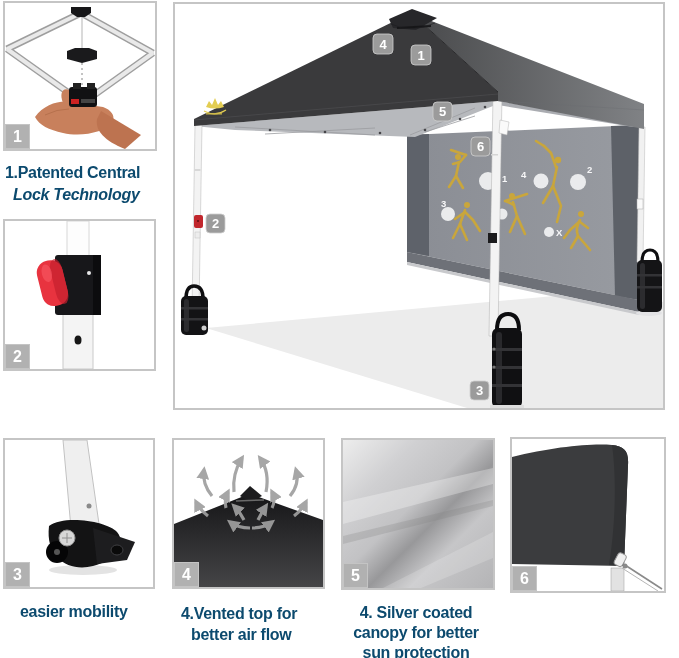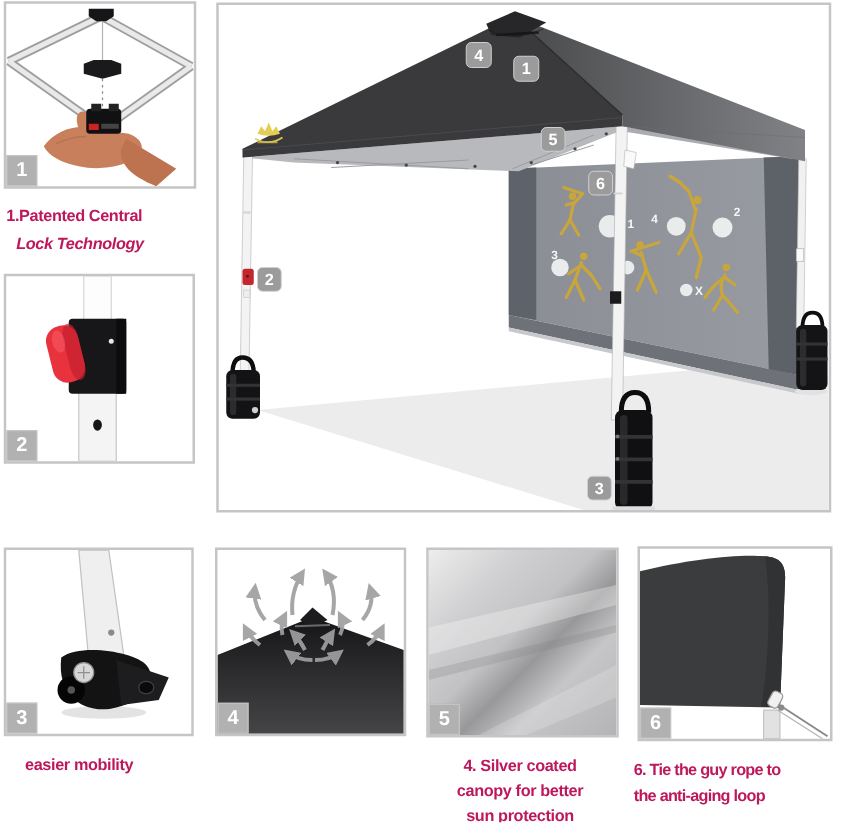--- a/index.html
+++ b/index.html
@@ -3,21 +3,21 @@
 <meta charset="utf-8">
 <style>
   html,body{margin:0;padding:0;}
   body{font-family:"Liberation Sans",sans-serif;background:#fff;}
   #canvas{position:relative;width:679px;height:658px;background:#fff;overflow:hidden;}
   .photo{position:absolute;border:2px solid #c5c5c5;background:#fff;box-sizing:content-box;}
   .photo svg{display:block;}
   .plabel{position:absolute;left:0;bottom:0;width:25px;height:25px;background:#b1b1b1;
           color:#fff;font-weight:700;font-size:16px;display:flex;align-items:center;
           justify-content:center;box-shadow:inset 0 0 0 1px rgba(255,255,255,.25);}
-  .caption{position:absolute;color:#be185d;font-weight:700;font-size:13px;
+  .caption{position:absolute;color:#0c4a6e;font-weight:700;font-size:16px;
            letter-spacing:-0.3px;line-height:22px;white-space:nowrap;}
   .caption span{display:block;}
   .ind8{padding-left:8px;font-style:italic;} .ind10{padding-left:10px;} .ind16{padding-left:16px;}
   .c-center{text-align:center;white-space:normal;}
   .badge-num{font:700 13px "Liberation Sans",sans-serif;fill:#ffffff;}
   .wall-num{font:700 9.5px "Liberation Sans",sans-serif;fill:#f7f7f8;}
   .gold{stroke:#c9a63c;stroke-width:2.6;stroke-linecap:round;stroke-linejoin:round;fill:none;}
   .goldf{fill:#c9a63c;stroke:none;}
   .arr{stroke:#9f9f9f;stroke-width:3.2;fill:none;opacity:.92;}
 </style>
@@ -318,20 +318,24 @@
         <path class="arr" marker-end="url(#ah)" d="M52,68 Q50,60 54,52"></path>
         <path class="arr" marker-end="url(#ah)" d="M98,68 Q102,60 98,52"></path>
         <path class="arr" marker-end="url(#ah)" d="M120,76 Q128,70 132,62"></path>
         <path class="arr" marker-end="url(#ah)" d="M76,88 Q64,88 56,82"></path>
         <path class="arr" marker-end="url(#ah)" d="M78,88 Q90,88 98,82"></path>
         <path class="arr" marker-end="url(#ah)" d="M70,80 Q66,72 60,66"></path>
         <path class="arr" marker-end="url(#ah)" d="M84,80 Q88,72 92,66"></path>
       </g>
     </svg>
     <div class="plabel">4</div>
+  </div>
+  <div class="caption" style="left:181px;top:603px;line-height:21px;">
+    <span>4.Vented top for</span>
+    <span class="ind10">better air flow</span>
   </div>
 
   <div class="photo" style="left:341px;top:438px;width:150px;height:148px;">
     <svg width="150" height="148" viewBox="0 0 150 148">
       <defs>
         <linearGradient id="g5" x1="0" y1="0" x2="1" y2="1">
           <stop offset="0" stop-color="#ededed"></stop>
             <stop offset="0.25" stop-color="#d0d0d2"></stop>
           <stop offset="0.45" stop-color="#c2c2c4"></stop>
             <stop offset="0.58" stop-color="#98989a"></stop>
@@ -359,18 +363,14 @@
       <rect x="99" y="129" width="13" height="23" fill="#e2e2e2" stroke="#9c9c9c" stroke-width="0.5"></rect>
       <g>
         <rect x="104" y="114" width="9" height="13" rx="3" transform="rotate(28 108 120)" fill="#f0f0f0" stroke="#999"></rect>
         <circle cx="113" cy="127" r="2.5" fill="#8a8a8a"></circle>
         <path d="M113,126 L150,150" stroke="#8a8a8a" stroke-width="1.6"></path>
         <path d="M110,129 L146,152" stroke="#b5b5b5" stroke-width="1"></path>
       </g>
     </svg>
     <div class="plabel">6</div>
   </div>
-  <div class="caption" style="left:507px;top:605px;line-height:21px;letter-spacing:-0.6px;">
-    <span>6. Tie the guy rope to</span>
-    <span>the anti-aging loop</span>
-  </div>
 
 </div>
 
 </body></html>

